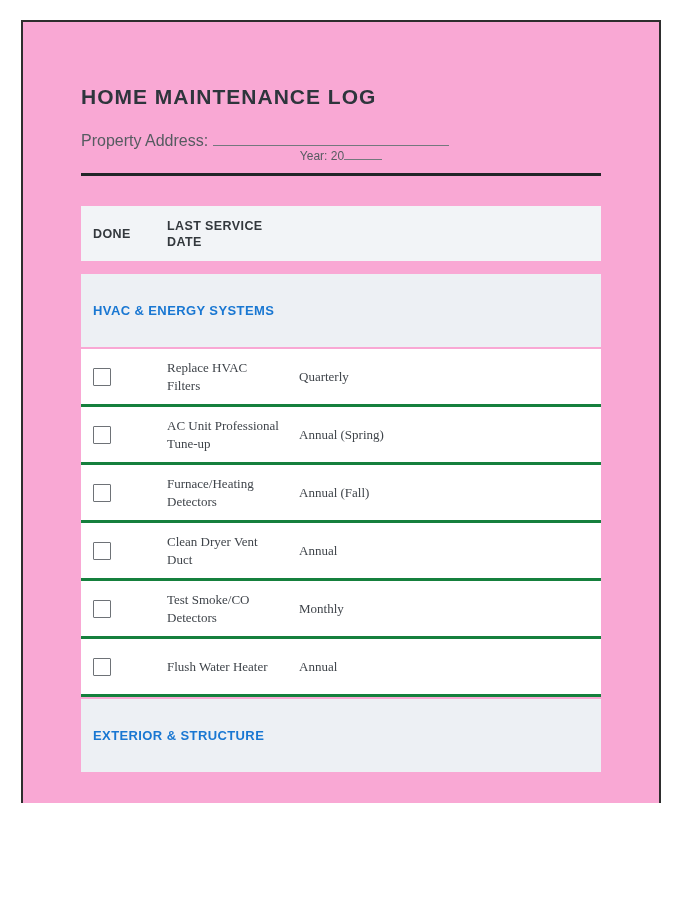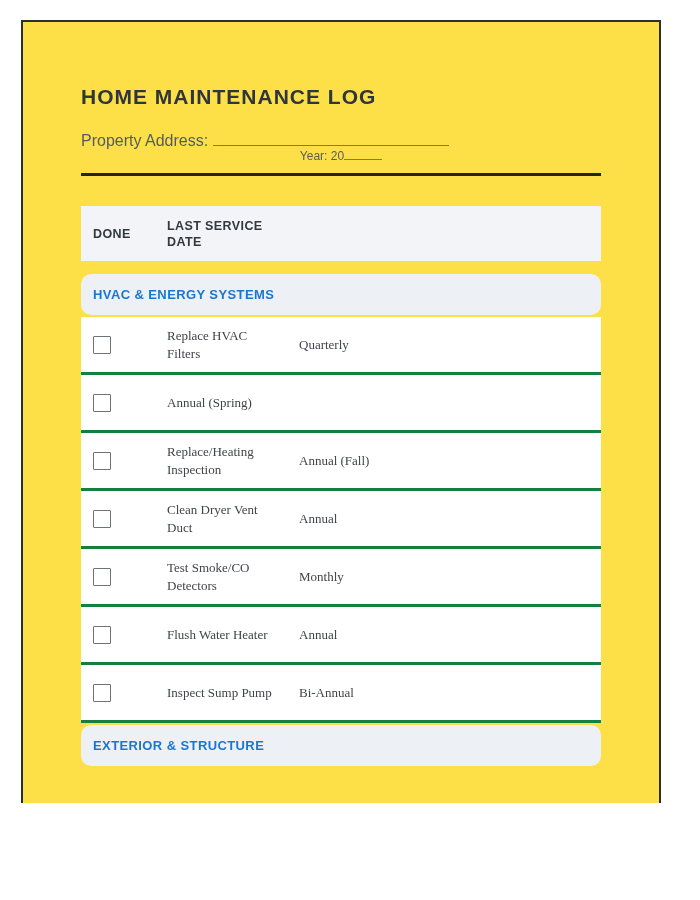--- a/index.html
+++ b/index.html
@@ -20,21 +20,21 @@
   }
   
   .doc {
     box-sizing: content-box;
     margin: 20px 6px 0 21px;
     width: 520px;
     height: 719px;
     padding: 62px 58px 0 58px;
     border: 2px solid #2e2e2e;
     border-bottom: none;
-    background: #fde047;
+    background: #f9a8d4;
     overflow: hidden;
   }
   h1.title {
     margin: 0 0 22px 0;
     font-size: 21px;
     line-height: 26px;
     font-weight: bold;
     letter-spacing: 1px;
     color: #2e353c;
   }
@@ -80,27 +80,26 @@
     line-height: 16px;
     font-weight: bold;
     letter-spacing: 0.4px;
     color: #33383d;
   }
   .band {
     display: flex;
     align-items: center;
     min-height: 41px;
     margin: 2px 0;
-    padding: 0 12px;
+    padding: 16px 12px;
     background: var(--band-bg, #edf0f4);
     color: var(--accent, #1977d2);
     font-size: 13px;
     font-weight: bold;
     letter-spacing: 0.4px;
-    border-radius: 10px;
   }
   .trow {
     display: grid;
     grid-template-columns: 74px 132px 108px 84px 122px;
     align-items: center;
     min-height: 55px;
     padding: 0;
     border-bottom: 3px solid #15803d;
     background: #ffffff;
     font-family: Liberation Serif, serif;
@@ -153,29 +152,30 @@
             </div>
             <div class="td col-task">Replace HVAC Filters</div>
             <div class="td col-frequency">Quarterly</div>
             <div class="td col-last_service"></div>
             <div class="td col-contractor"></div>
           </div>
           <div class="trow">
             <div class="td col-done">
               <span class="checkbox"></span>
             </div>
+            <div class="td col-task">AC Unit Professional Tune-up</div>
             <div class="td col-frequency">Annual (Spring)</div>
             <div class="td col-last_service"></div>
             <div class="td col-contractor"></div>
           </div>
           <div class="trow">
             <div class="td col-done">
               <span class="checkbox"></span>
             </div>
-            <div class="td col-task">Replace/Heating Inspection</div>
+            <div class="td col-task">Furnace/Heating Detectors</div>
             <div class="td col-frequency">Annual (Fall)</div>
             <div class="td col-last_service"></div>
             <div class="td col-contractor"></div>
           </div>
           <div class="trow">
             <div class="td col-done">
               <span class="checkbox"></span>
             </div>
             <div class="td col-task">Clean Dryer Vent Duct</div>
             <div class="td col-frequency">Annual</div>
@@ -190,29 +190,20 @@
             <div class="td col-frequency">Monthly</div>
             <div class="td col-last_service"></div>
             <div class="td col-contractor"></div>
           </div>
           <div class="trow">
             <div class="td col-done">
               <span class="checkbox"></span>
             </div>
             <div class="td col-task">Flush Water Heater</div>
             <div class="td col-frequency">Annual</div>
-            <div class="td col-last_service"></div>
-            <div class="td col-contractor"></div>
-          </div>
-          <div class="trow">
-            <div class="td col-done">
-              <span class="checkbox"></span>
-            </div>
-            <div class="td col-task">Inspect Sump Pump</div>
-            <div class="td col-frequency">Bi-Annual</div>
             <div class="td col-last_service"></div>
             <div class="td col-contractor"></div>
           </div>
           <div class="band">EXTERIOR &amp; STRUCTURE</div>
         </div>
     </div>
 
   </div>
 </div>
 

